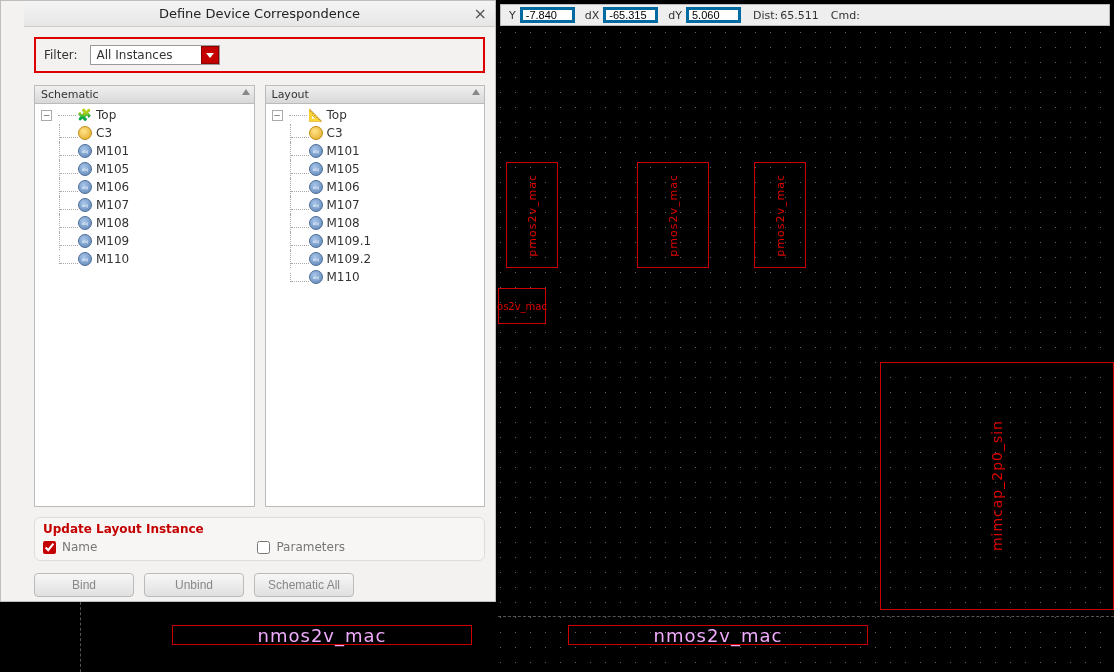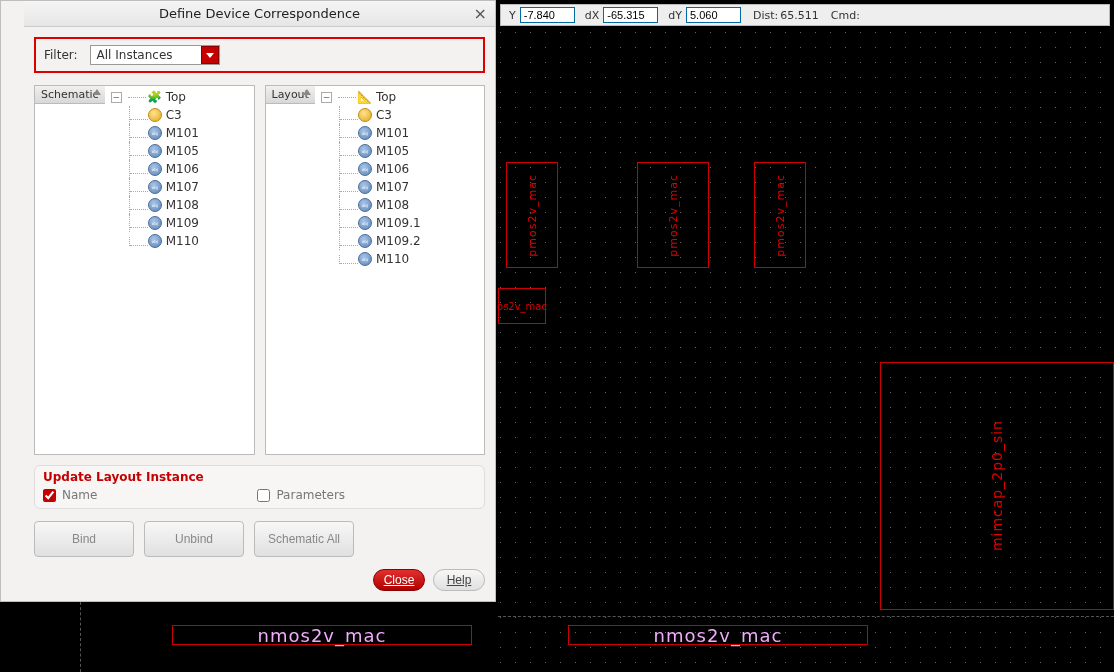--- a/index.html
+++ b/index.html
@@ -66,21 +66,21 @@
   align-items: center;
   padding: 0 4px;
   font-size: 11px;
   color: #333;
 }
 .coord-bar .lbl { margin: 0 4px; }
 .coord-bar input {
   width: 55px;
   height: 16px;
   font-size: 11px;
-  border: 1px solid #0369a1;
+  border: 3px solid #0369a1;
   background: #fff;
   padding: 0 3px;
   margin-right: 6px;
 }
 .coord-dist { margin-left: 6px; margin-right: 6px; }
 .coord-cmd { flex: 1; margin-left: 6px; }
 
 .dialog {
   position: absolute;
   top: 0;
@@ -157,20 +157,21 @@
   padding: 8px 10px 4px;
   gap: 10px;
   flex: 1;
   min-height: 0;
 }
 .tree-panel {
   flex: 1;
   border: 1px solid #bbb;
   background: #fff;
   display: flex;
+  flex-direction: column;
   min-width: 0;
 }
 .tree-header {
   height: 18px;
   background: linear-gradient(#f0f0f0, #d8d8d8);
   border-bottom: 1px solid #bbb;
   font-size: 11px;
   padding: 0 6px;
   display: flex;
   align-items: center;
@@ -298,21 +299,21 @@
   margin-right: 6px;
   accent-color: #c40000;
 }
 .buttons-row {
   display: flex;
   padding: 6px 10px 4px;
   gap: 10px;
 }
 .gbtn {
   width: 100px;
-  height: 36px;
+  height: 24px;
   border: 1px solid #bbb;
   border-radius: 4px;
   background: linear-gradient(#f7f7f7, #e0e0e0);
   color: #888;
   font-size: 12px;
   cursor: pointer;
   text-align: center;
 }
 .bottom-row {
   display: flex;
@@ -589,17 +590,13 @@
       </label>
     </div>
   </div>
 
   <div class="buttons-row">
     <button class="gbtn">Bind</button>
     <button class="gbtn">Unbind</button>
     <button class="gbtn">Schematic All</button>
   </div>
 
-  <div class="bottom-row">
-    <button class="btn-close">Close</button>
-    <button class="btn-help">Help</button>
-  </div>
 </div>
 
 </body></html>

